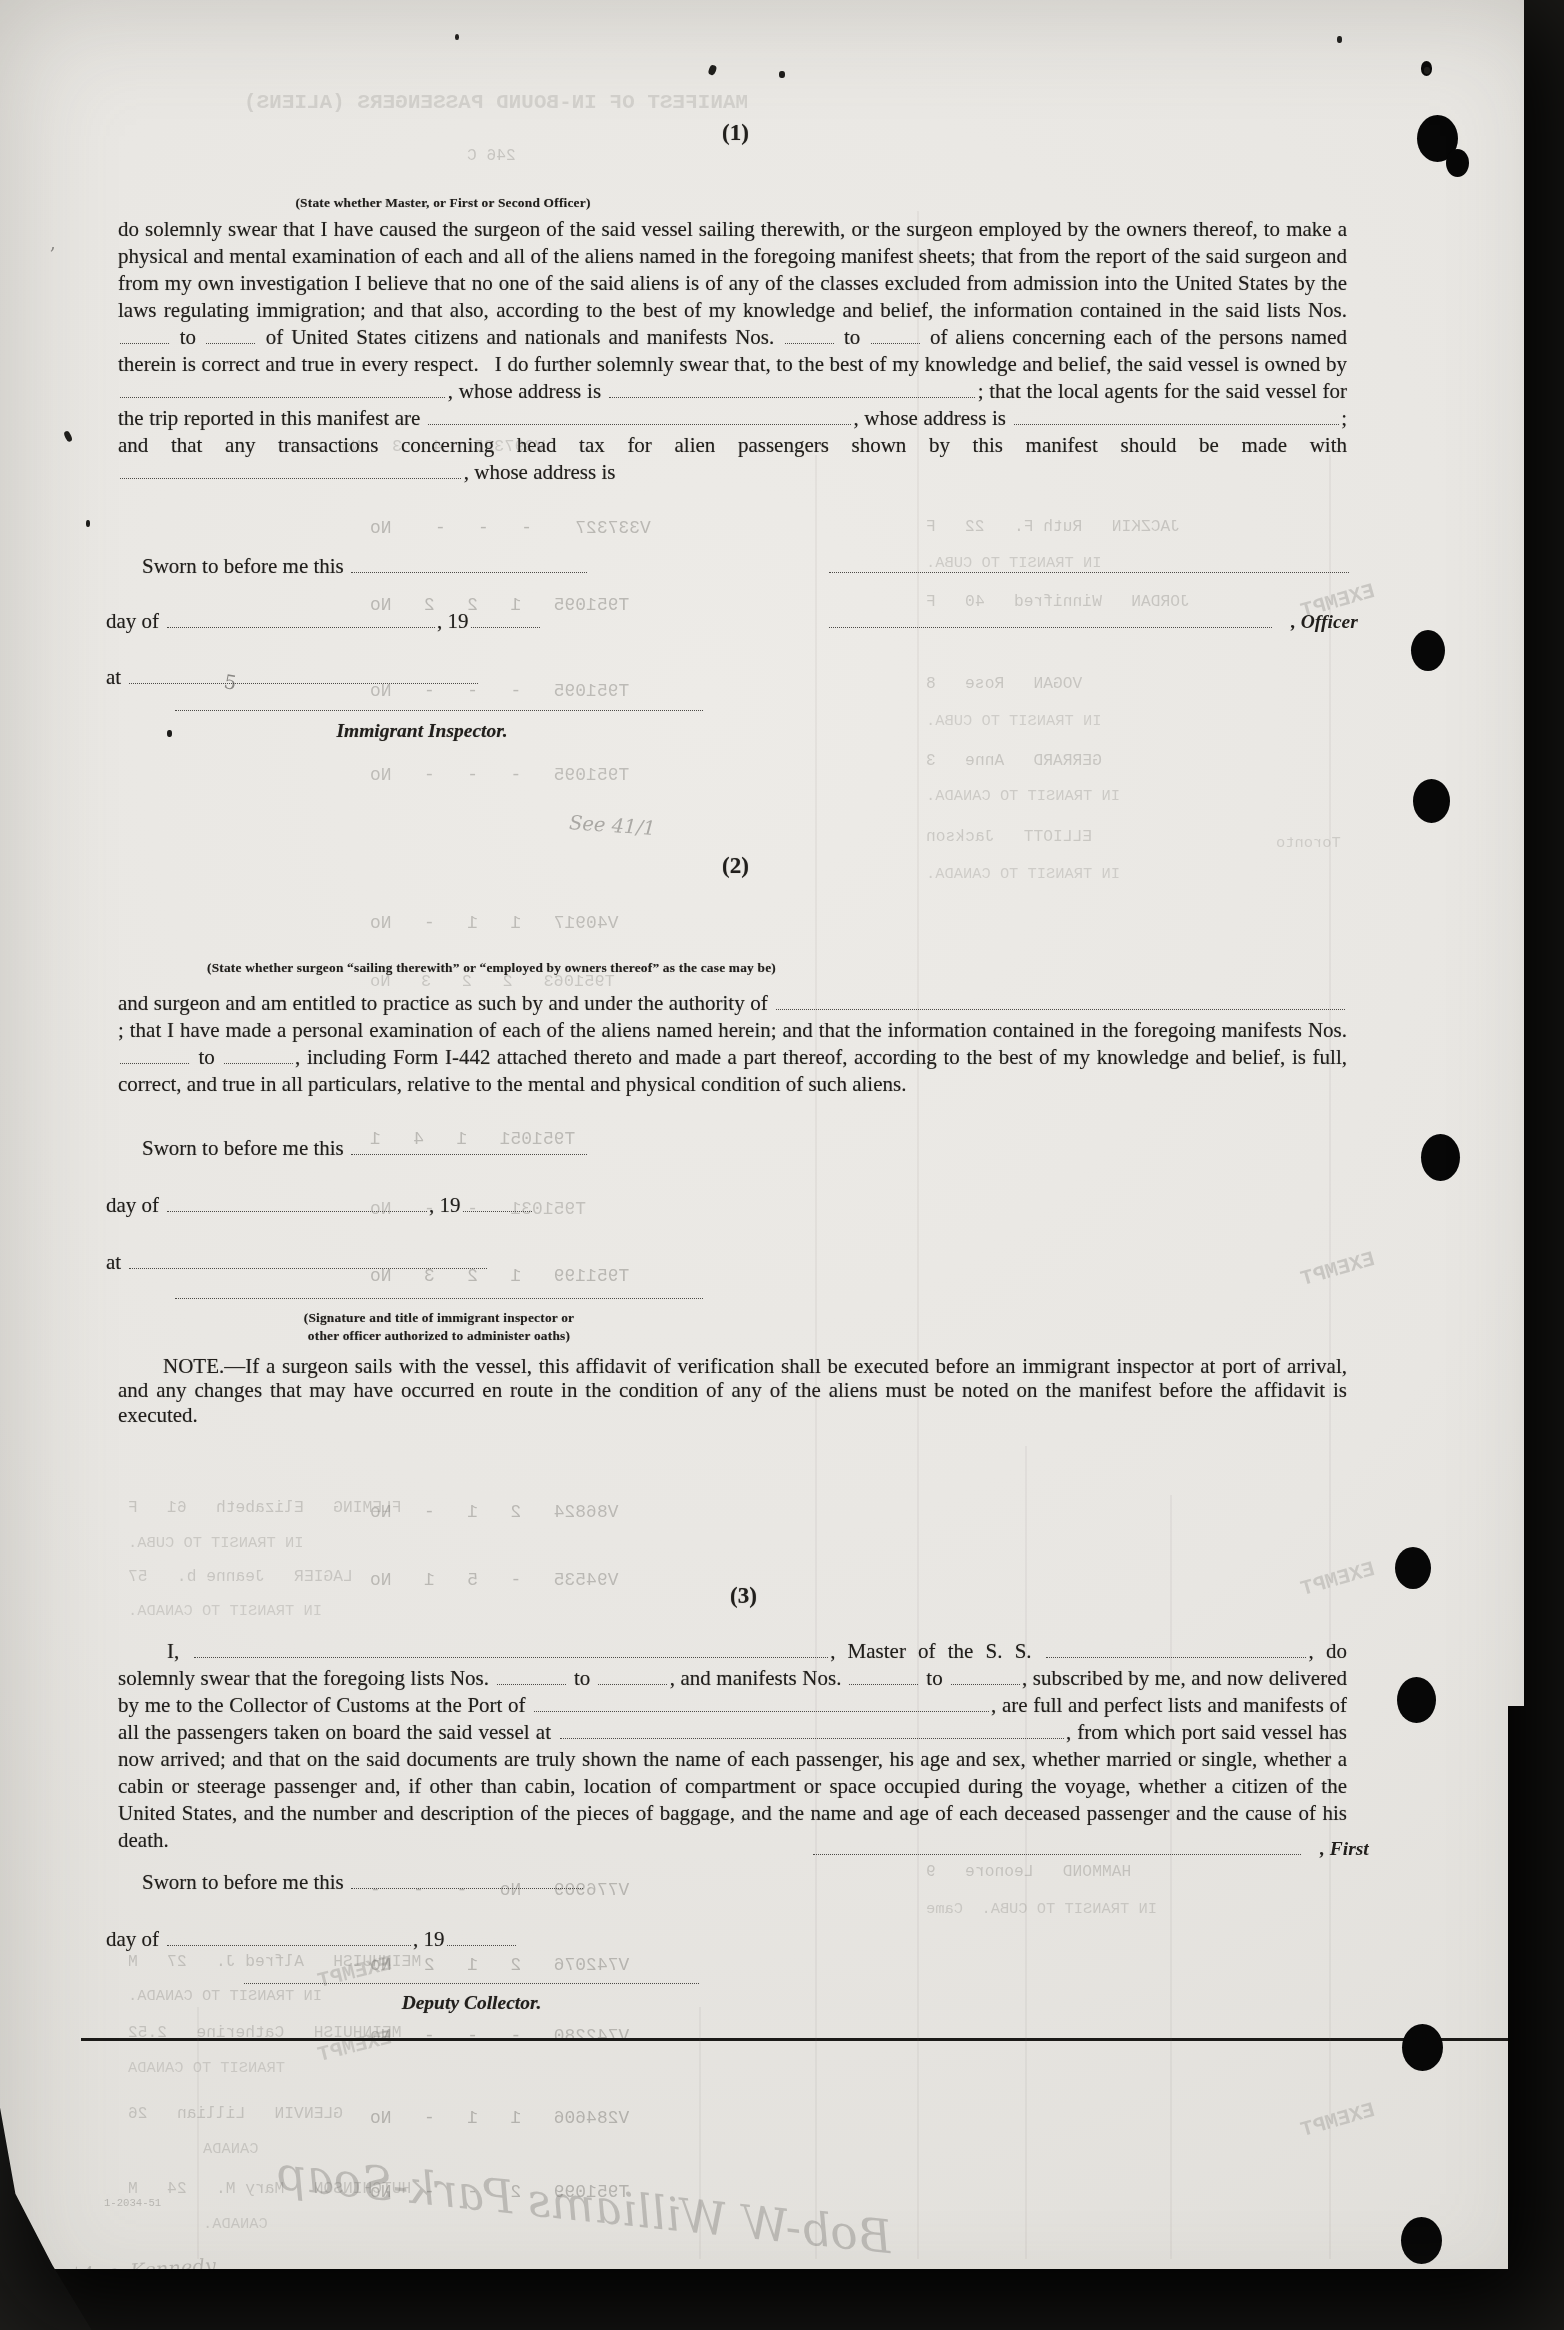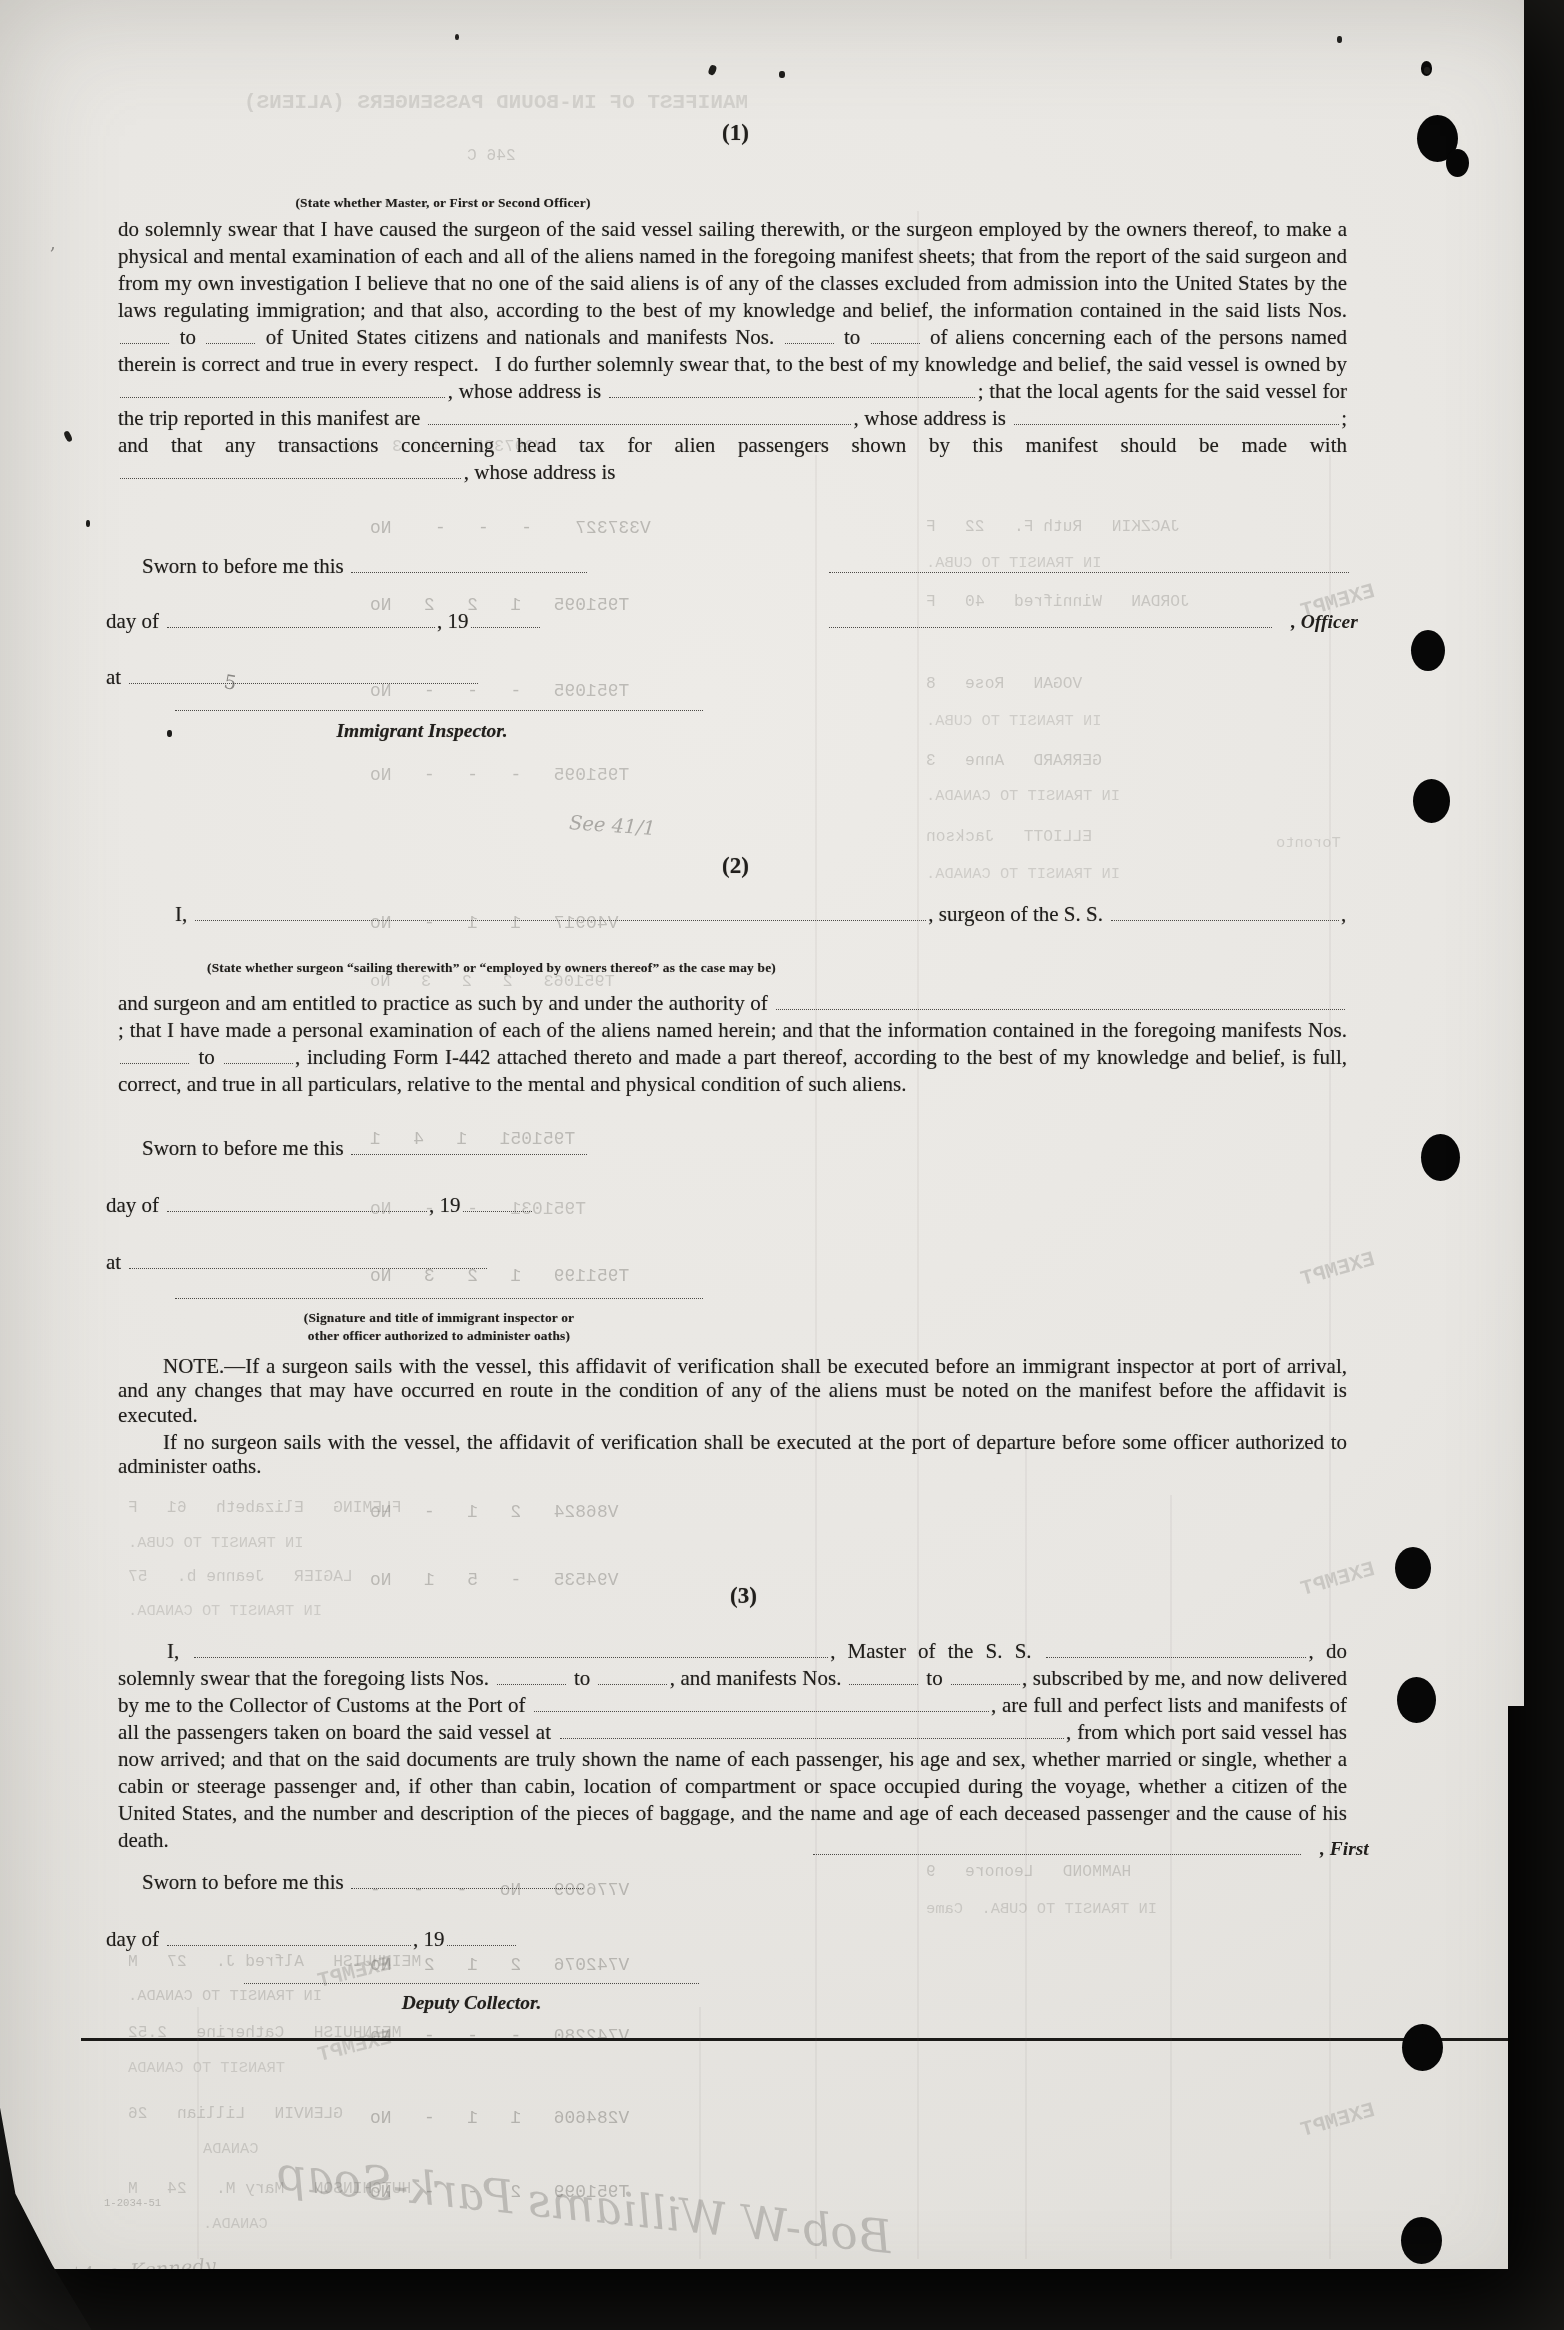--- a/index.html
+++ b/index.html
@@ -106,33 +106,31 @@
   <div class="dotline" style="left:175px;top:710px;width:528px"></div>
   <div class="line ital center" style="left:158px;top:720px;width:528px">Immigrant Inspector.</div>
 
   <div class="dotline" style="left:829px;top:572px;width:520px"></div>
   <div class="sigrow" style="left:829px;top:611px">
     <span class="dot" style="width:443px"></span>
     <span class="ital">, Officer</span>
   </div>
 
   <div class="secnum" style="left:722px;top:853px">(2)</div>
-  <div class="line" style="left:175px;top:902px">I, <span class="blank" style="width: 731px;"></span>, surgeon of the S. S. <span class="blank" style="width: 228px;"></span>,</div>
   <div class="cap" style="left:122px;top:960px;width:739px">(State whether surgeon “sailing therewith” or “employed by owners thereof” as the case may be)</div>
   <div class="para" style="left:118px;top:990px">and surgeon and am entitled to practice as such by and under the authority of <span class="blank" style="width: 569px;"></span>; that I have made a personal examination of each of the aliens named herein; and that the information contained in the foregoing manifests Nos. <span class="blank" style="width: 69px;"></span> to <span class="blank" style="width: 69px;"></span>, including Form I-442 attached thereto and made a part thereof, according to the best of my knowledge and belief, is full, correct, and true in all particulars, relative to the mental and physical condition of such aliens.</div>
 
   <div class="line" style="left:142px;top:1136px">Sworn to before me this <span class="blank" style="width: 236px;"></span></div>
   <div class="line" style="left:106px;top:1193px">day of <span class="blank" style="width: 260px;"></span>, 19<span class="blank" style="width: 69px;"></span></div>
   <div class="line" style="left:106px;top:1250px">at <span class="blank" style="width: 358px;"></span></div>
   <div class="dotline" style="left:175px;top:1298px;width:528px"></div>
   <div class="cap" style="left:175px;top:1310px;width:528px">(Signature and title of immigrant inspector or</div>
   <div class="cap" style="left:175px;top:1328px;width:528px">other officer authorized to administer oaths)</div>
 
   <div class="para note" style="left:118px;top:1354px">NOTE.—If a surgeon sails with the vessel, this affidavit of verification shall be executed before an immigrant inspector at port of arrival, and any changes that may have occurred en route in the condition of any of the aliens must be noted on the manifest before the affidavit is executed.</div>
-  <div class="para note" style="left:118px;top:1430px">If no surgeon sails with the vessel, the affidavit of verification shall be executed at the port of departure before some officer authorized to administer oaths.</div>
 
   <div class="secnum" style="left:730px;top:1583px">(3)</div>
   <div class="para indent" style="left:118px;top:1630px">I, <span class="blank" style="width: 634px;"></span>, Master of the S. S. <span class="blank" style="width: 260px;"></span>, do solemnly swear that the foregoing lists Nos. <span class="blank" style="width: 69px;"></span> to <span class="blank" style="width: 69px;"></span>, and manifests Nos. <span class="blank" style="width: 69px;"></span> to <span class="blank" style="width: 69px;"></span>, subscribed by me, and now delivered by me to the Collector of Customs at the Port of <span class="blank" style="width: 455px;"></span>, are full and perfect lists and manifests of all the passengers taken on board the said vessel at <span class="blank" style="width: 504px;"></span>, from which port said vessel has now arrived; and that on the said documents are truly shown the name of each passenger, his age and sex, whether married or single, whether a cabin or steerage passenger and, if other than cabin, location of compartment or space occupied during the voyage, whether a citizen of the United States, and the number and description of the pieces of baggage, and the name and age of each deceased passenger and the cause of his death.</div>
 
   <div class="line" style="left:142px;top:1870px">Sworn to before me this <span class="blank" style="width: 232px;"></span></div>
   <div class="sigrow" style="left:813px;top:1838px">
     <span class="dot" style="width:488px"></span>
     <span class="ital">, First</span>
   </div>
   <div class="line" style="left:106px;top:1927px">day of <span class="blank" style="width: 244px;"></span>, 19<span class="blank" style="width: 69px;"></span></div>

